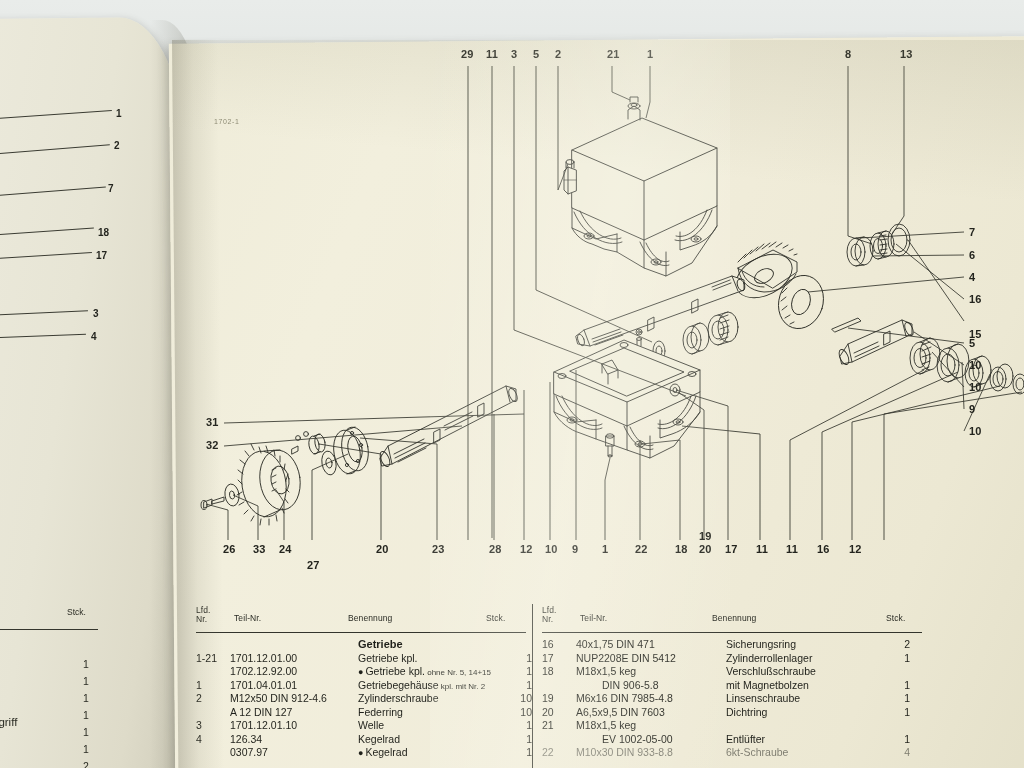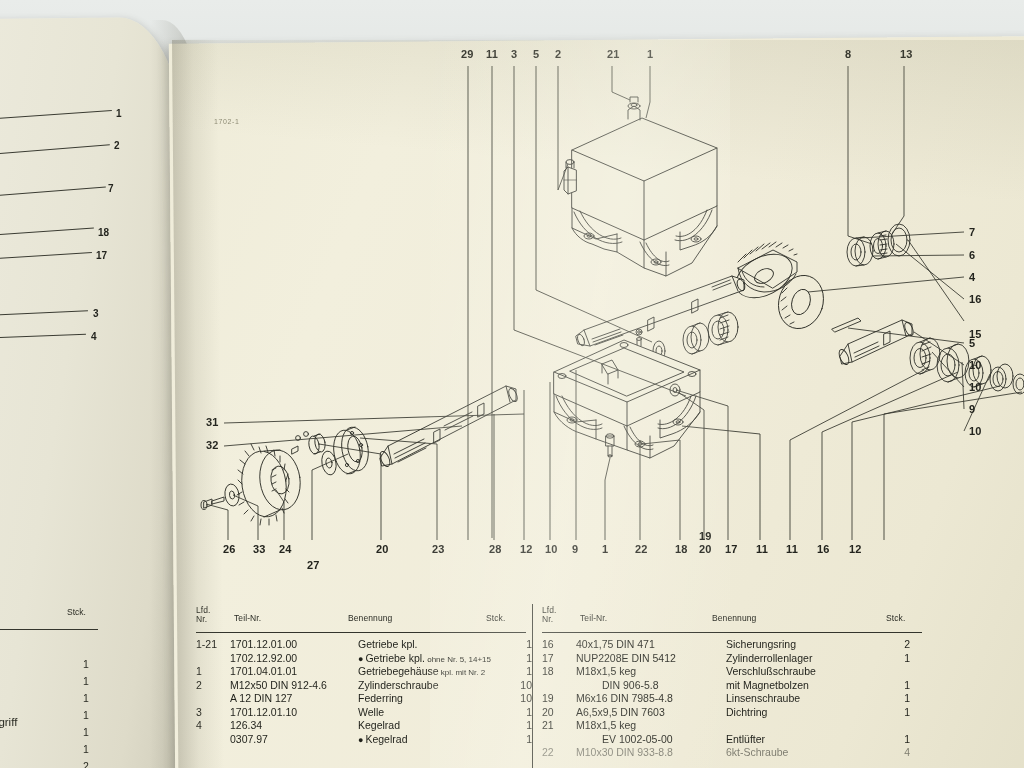--- a/index.html
+++ b/index.html
@@ -536,20 +536,26 @@
           <div>Nr.</div>
         </div>
         <div class="th" style="left:38px; top:12px;">Teil-Nr.</div>
         <div class="th" style="left:152px; top:12px;">Benennung</div>
         <div class="th" style="left:290px; top:12px;">Stck.</div>
       </div>
       <div class="hdr-rule"></div>
       <table class="parts">
         <tbody id="left-body">
             <tr>
+              <td class="c-nr"></td>
+              <td class="c-teil"></td>
+              <td class="c-ben bold-head">Getriebe</td>
+              <td class="c-stk"></td>
+            </tr>
+            <tr>
               <td class="c-nr">1-21</td>
               <td class="c-teil">1701.12.01.00</td>
               <td class="c-ben">Getriebe kpl.</td>
               <td class="c-stk">1</td>
             </tr>
             <tr>
               <td class="c-nr"></td>
               <td class="c-teil">1702.12.92.00</td>
               <td class="c-ben"><span class="bullet">●</span>Getriebe kpl.<span class="small-note"> ohne Nr. 5, 14+15</span></td>
               <td class="c-stk">1</td>

